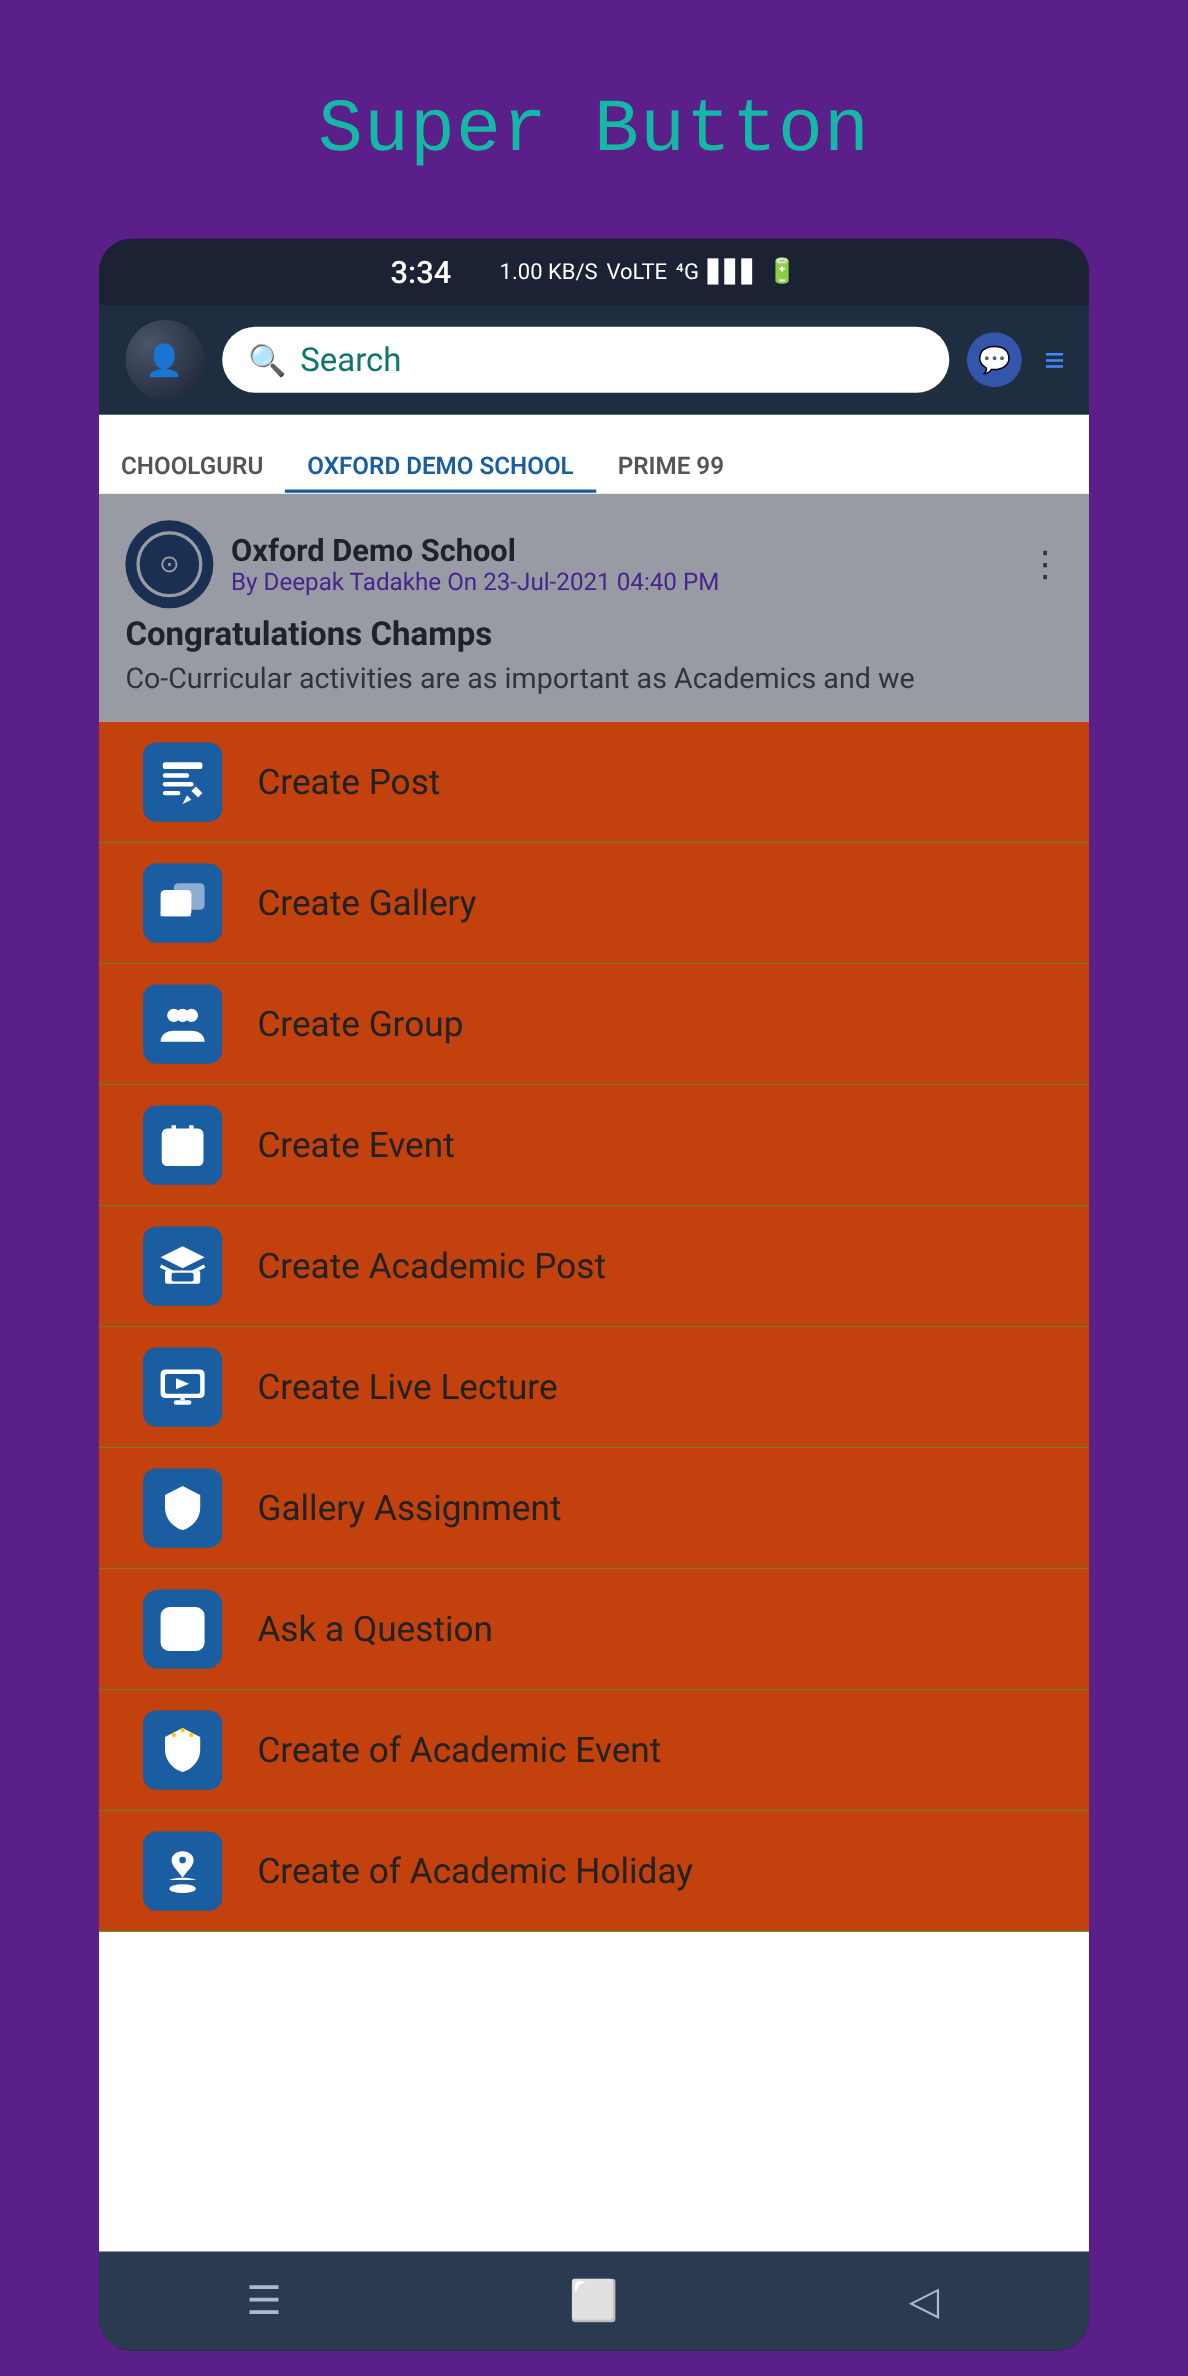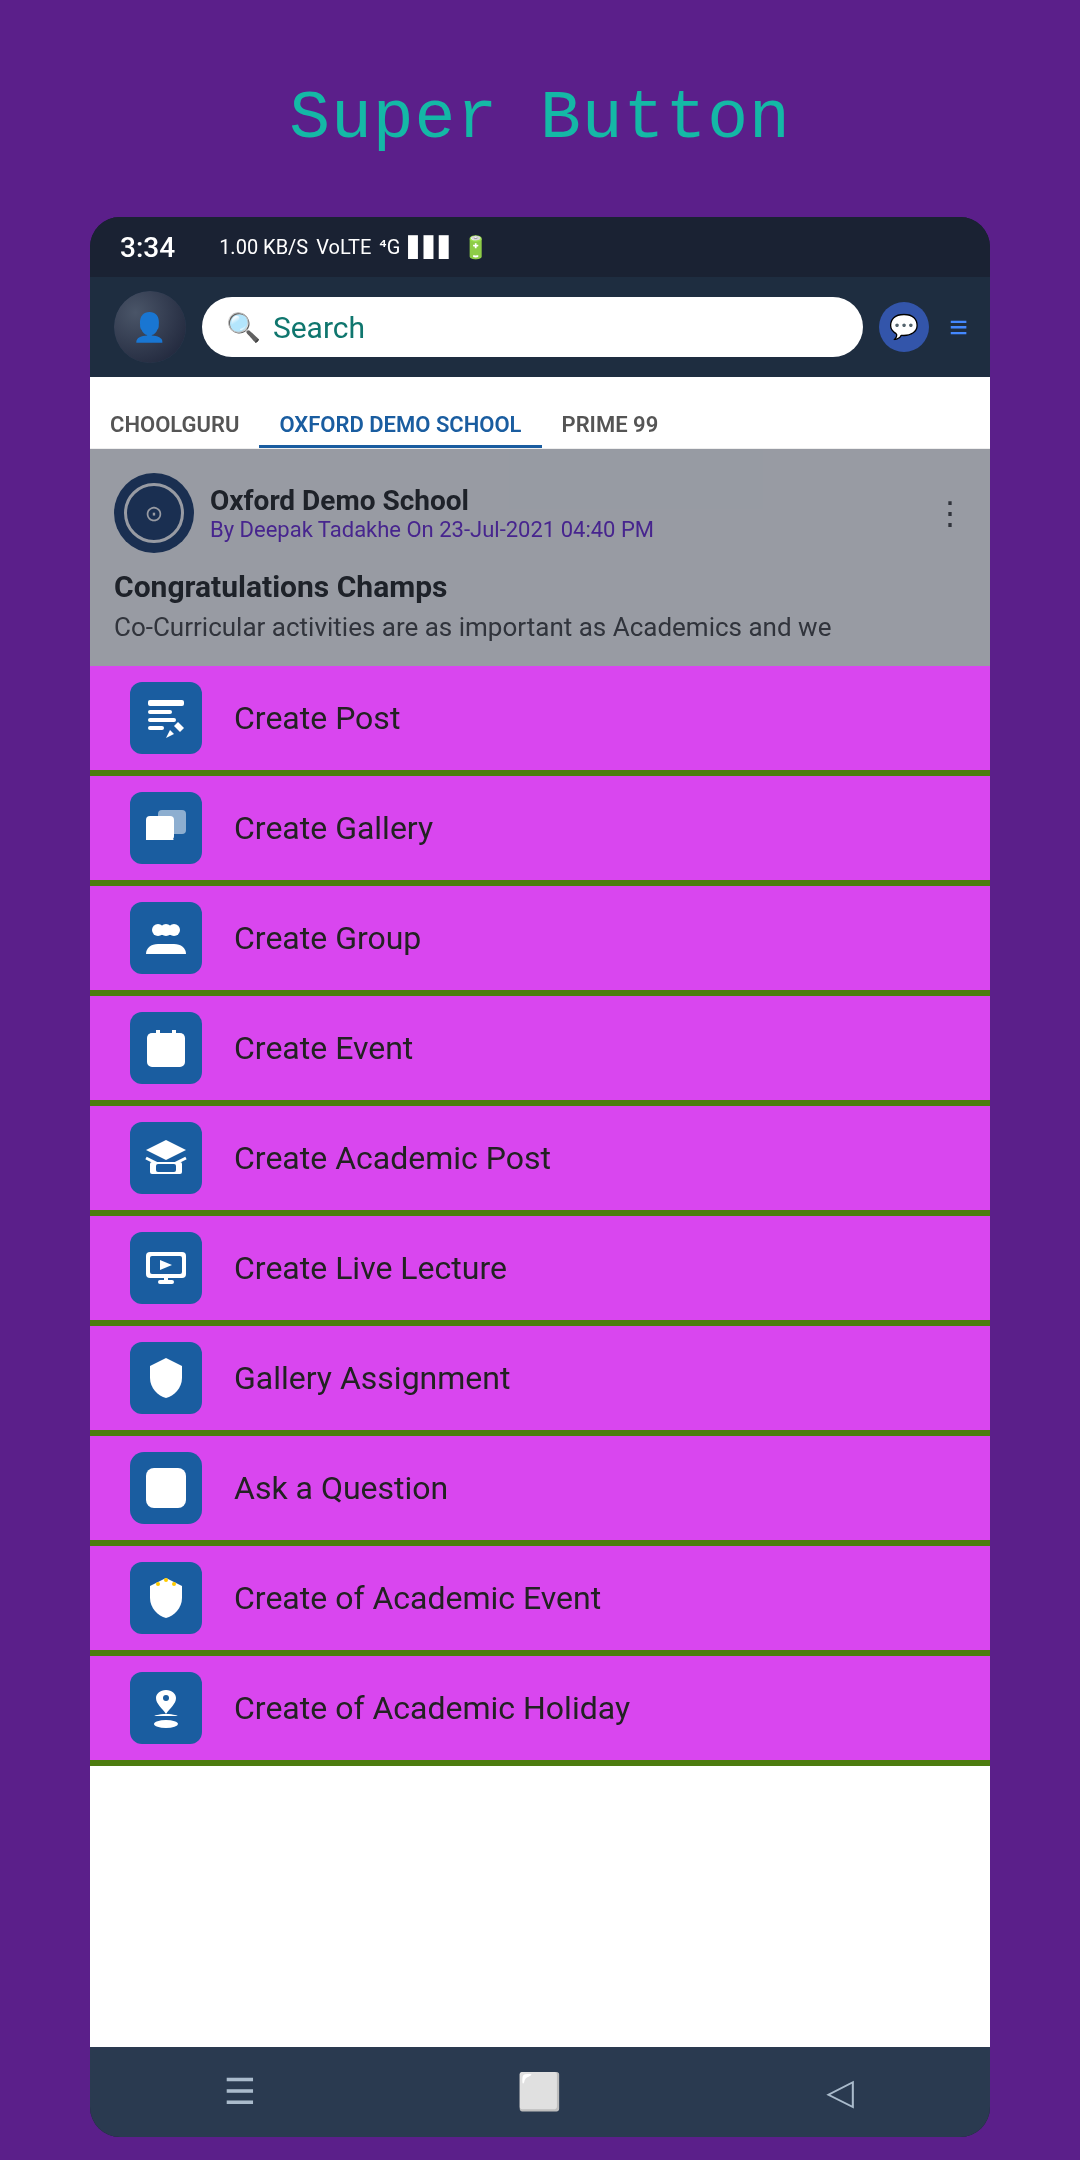--- a/index.html
+++ b/index.html
@@ -31,21 +31,21 @@
       display: flex;
       flex-direction: column;
       position: relative;
     }
     
     .status-bar {
       height: 60px;
       background: #1a2233;
       display: flex;
       align-items: center;
-      justify-content: flex-start;
+      justify-content: center;
       padding: 0 30px;
       flex-shrink: 0;
       gap: 44px;
     }
     .status-time {
       color: white;
       font-size: 28px;
       font-weight: 500;
     }
     .status-icons {
@@ -212,43 +212,43 @@
     }
     .post-dots {
       font-size: 32px;
       color: #444;
       cursor: pointer;
     }
     .post-title {
       font-size: 30px;
       font-weight: 700;
       color: #222;
-      margin-top: 16px;
+      margin-top: 6px;
     }
     .post-body {
       font-size: 26px;
       color: #444;
       margin-top: 8px;
     }
     
     .menu-overlay {
       flex: 1;
       background: white;
       display: flex;
       flex-direction: column;
       overflow: hidden;
     }
     .menu-item {
       display: flex;
       align-items: center;
       height: 110px;
       padding: 0 40px;
-      border-bottom: 6px solid #4d7c0f;
+      border-bottom: 1px solid #4d7c0f;
       cursor: pointer;
-      background: #d946ef;
+      background: #c2410c;
       flex-shrink: 0;
     }
     .menu-icon-box {
       width: 72px;
       height: 72px;
       background: #1a5da0;
       border-radius: 12px;
       display: flex;
       align-items: center;
       justify-content: center;

